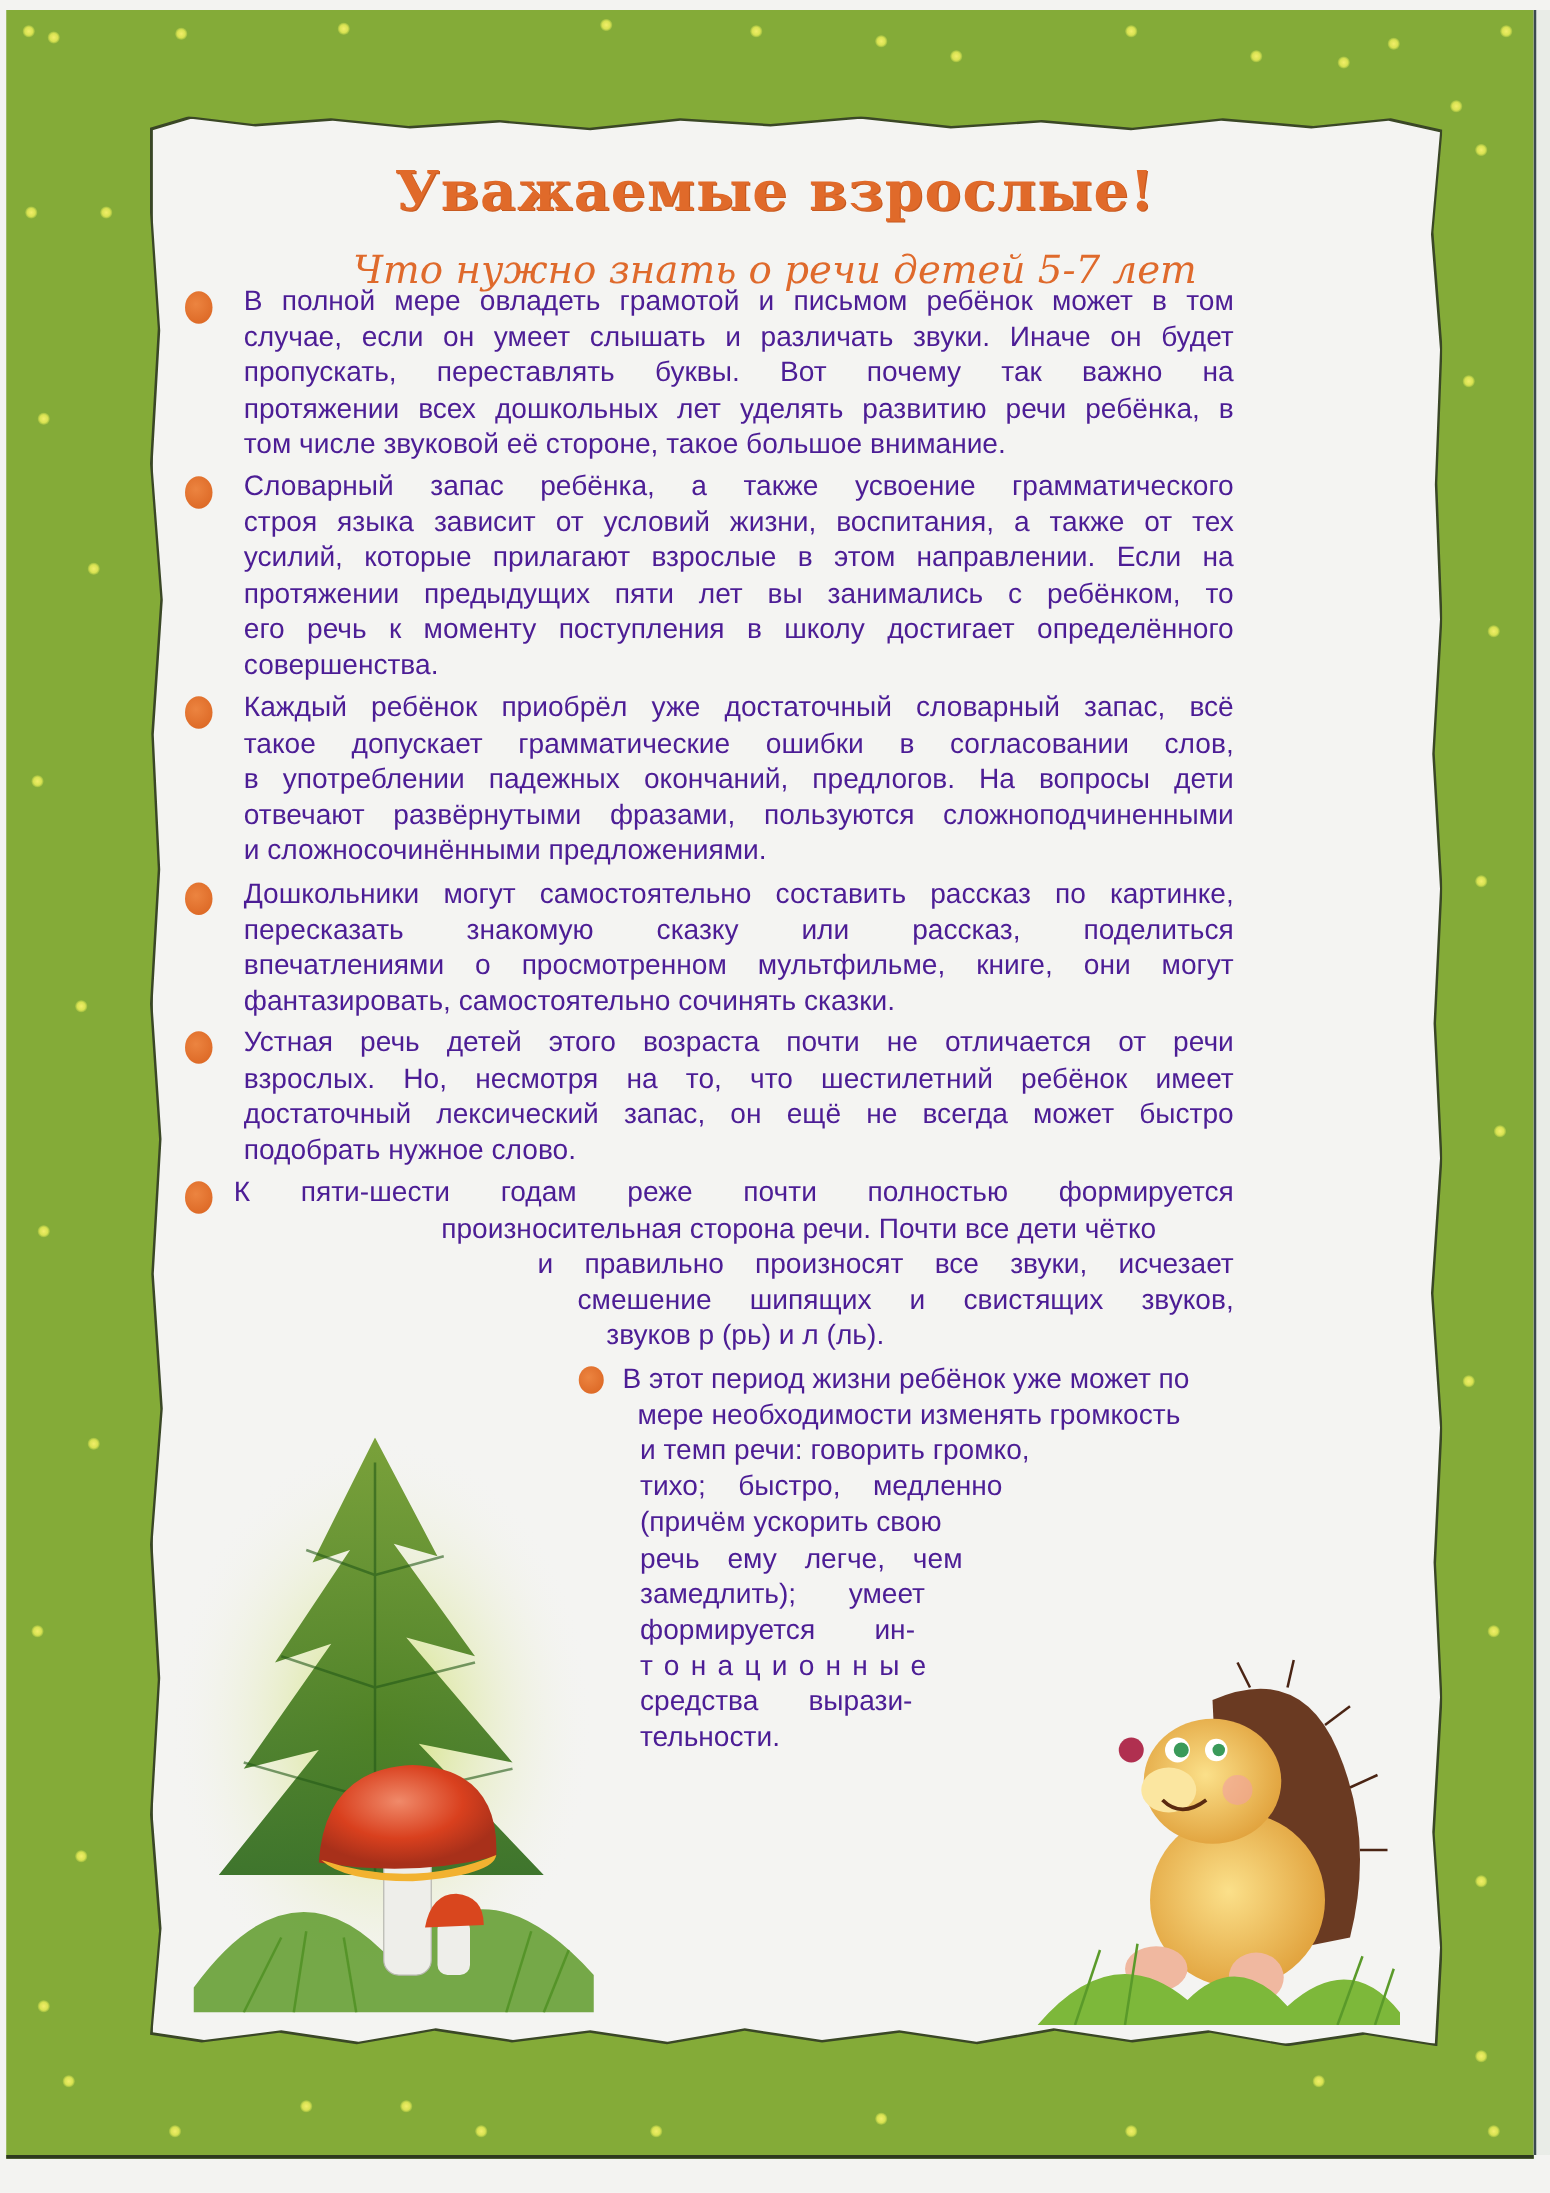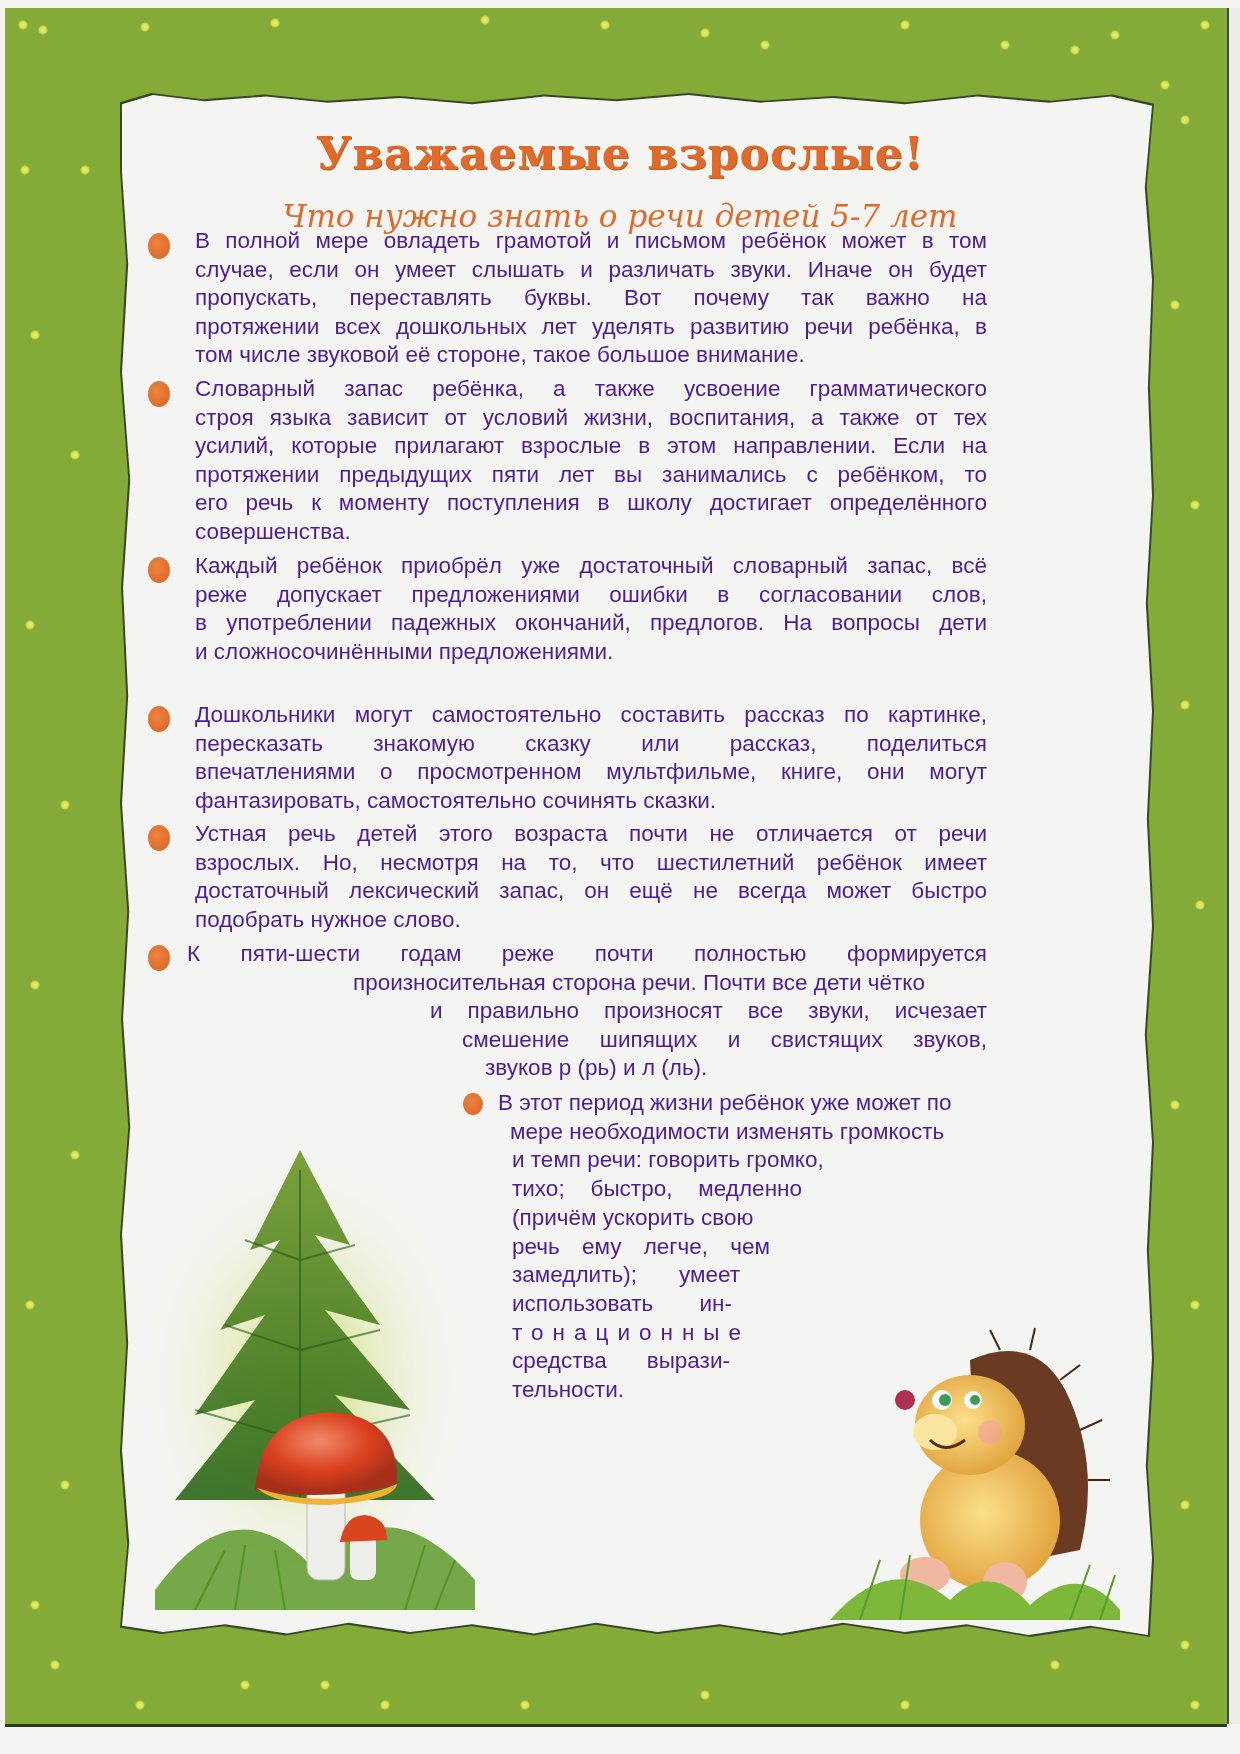--- a/index.html
+++ b/index.html
@@ -126,22 +126,23 @@
   <span class="just">строя языка зависит от условий жизни, воспитания, а также от тех</span>
   <span class="just">усилий, которые прилагают взрослые в этом направлении. Если на</span>
   <span class="just">протяжении предыдущих пяти лет вы занимались с ребёнком, то</span>
   <span class="just">его речь к моменту поступления в школу достигает определённого</span>
   <span class="ln">совершенства.</span>
 </div>
 
 <span class="bullet" style="left:148px;top:557px;"></span>
 <div class="item" style="left:195px;top:552px;width:792px;">
   <span class="just">Каждый ребёнок приобрёл уже достаточный словарный запас, всё</span>
-  <span class="just">реже допускает предложениями ошибки в согласовании слов,</span>
+  <span class="just">такое допускает грамматические ошибки в согласовании слов,</span>
   <span class="just">в употреблении падежных окончаний, предлогов. На вопросы дети</span>
+  <span class="just">отвечают развёрнутыми фразами, пользуются сложноподчиненными</span>
   <span class="ln">и сложносочинёнными предложениями.</span>
 </div>
 
 <span class="bullet" style="left:148px;top:706px;"></span>
 <div class="item" style="left:195px;top:701px;width:792px;">
   <span class="just">Дошкольники могут самостоятельно составить рассказ по картинке,</span>
   <span class="just">пересказать знакомую сказку или рассказ, поделиться</span>
   <span class="just">впечатлениями о просмотренном мультфильме, книге, они могут</span>
   <span class="ln">фантазировать, самостоятельно сочинять сказки.</span>
 </div>
@@ -165,21 +166,21 @@
 
 <span class="bullet" style="left:463px;top:1093px;width:20px;height:22px;"></span>
 <div class="item" style="left:0;top:1089px;width:996px;line-height:28.7px;">
   <span class="ln" style="margin-left:498px;">В этот период жизни ребёнок уже может по</span>
   <span class="ln" style="margin-left:510px;">мере необходимости изменять громкость</span>
   <span class="ln" style="margin-left:512px;">и темп речи: говорить громко,</span>
   <span class="just" style="margin-left:512px;width:290px;">тихо; быстро, медленно</span>
   <span class="ln" style="margin-left:512px;">(причём ускорить свою</span>
   <span class="just" style="margin-left:512px;width:258px;">речь ему легче, чем</span>
   <span class="just" style="margin-left:512px;width:228px;">замедлить); умеет</span>
-  <span class="just" style="margin-left:512px;width:220px;">использовать ин-</span>
+  <span class="just" style="margin-left:512px;width:220px;">формируется ин-</span>
   <span class="ln" style="margin-left:512px;letter-spacing:9px;">тонационные</span>
   <span class="just" style="margin-left:512px;width:218px;">средства вырази-</span>
   <span class="ln" style="margin-left:512px;">тельности.</span>
 </div>
 
 <svg class="tree" viewBox="0 0 360 460">
   <defs>
     <radialGradient id="glow" cx="50%" cy="50%" r="50%">
       <stop offset="0%" stop-color="#c9dd5a" stop-opacity="0.9"></stop>
       <stop offset="100%" stop-color="#f4f4f2" stop-opacity="0"></stop>

